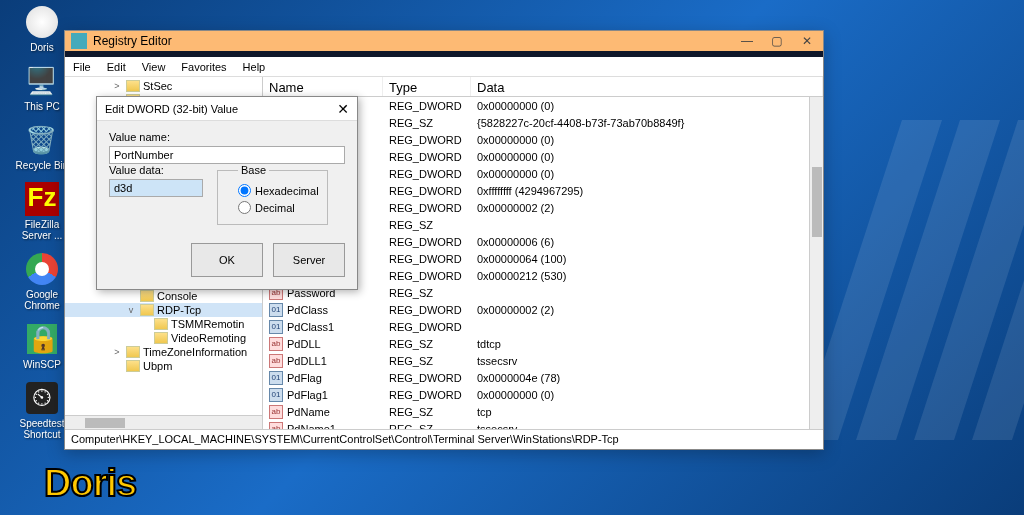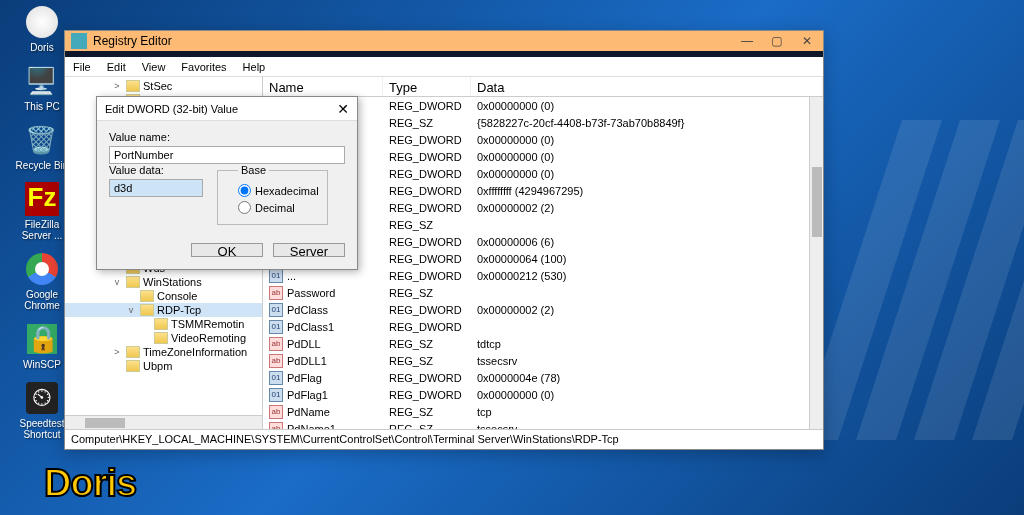--- a/index.html
+++ b/index.html
@@ -72,21 +72,21 @@
 .dtitle .dclose { cursor:pointer; font-size:14px; }
 .dbody { padding:10px 12px; }
 .dbody label { display:block; margin-bottom:3px; }
 .dbody input[type=text] { width:100%; border:1px solid #aaa; padding:2px 4px; font-size:11px; background:#fff; }
 .dbody input.vdata { width:94px; background:#cde4f7; }
 .drow { display:flex; gap:14px; align-items:flex-start; }
 .dbase fieldset { border:1px solid #bbb; padding:4px 8px 6px 20px; }
 .dbase legend { font-size:11px; padding:0 3px; }
 .dbase label { display:flex; align-items:center; gap:4px; margin:4px 0; }
 .dbtns { display:flex; justify-content:flex-end; gap:10px; padding:8px 12px 12px; }
-.dbtns button { width:72px; height:14px; font-size:13px; background:#e8e8e8; border:1px solid #999; cursor:pointer; }
+.dbtns button { width:72px; height:34px; font-size:11px; background:#e8e8e8; border:1px solid #999; cursor:pointer; }
 </style>
 </head>
 <body>
 
 <div class="win-bg">
   <div class="win-bar"></div>
     <div class="win-bar"></div>
     <div class="win-bar"></div>
     <div class="win-bar"></div>
 </div>

